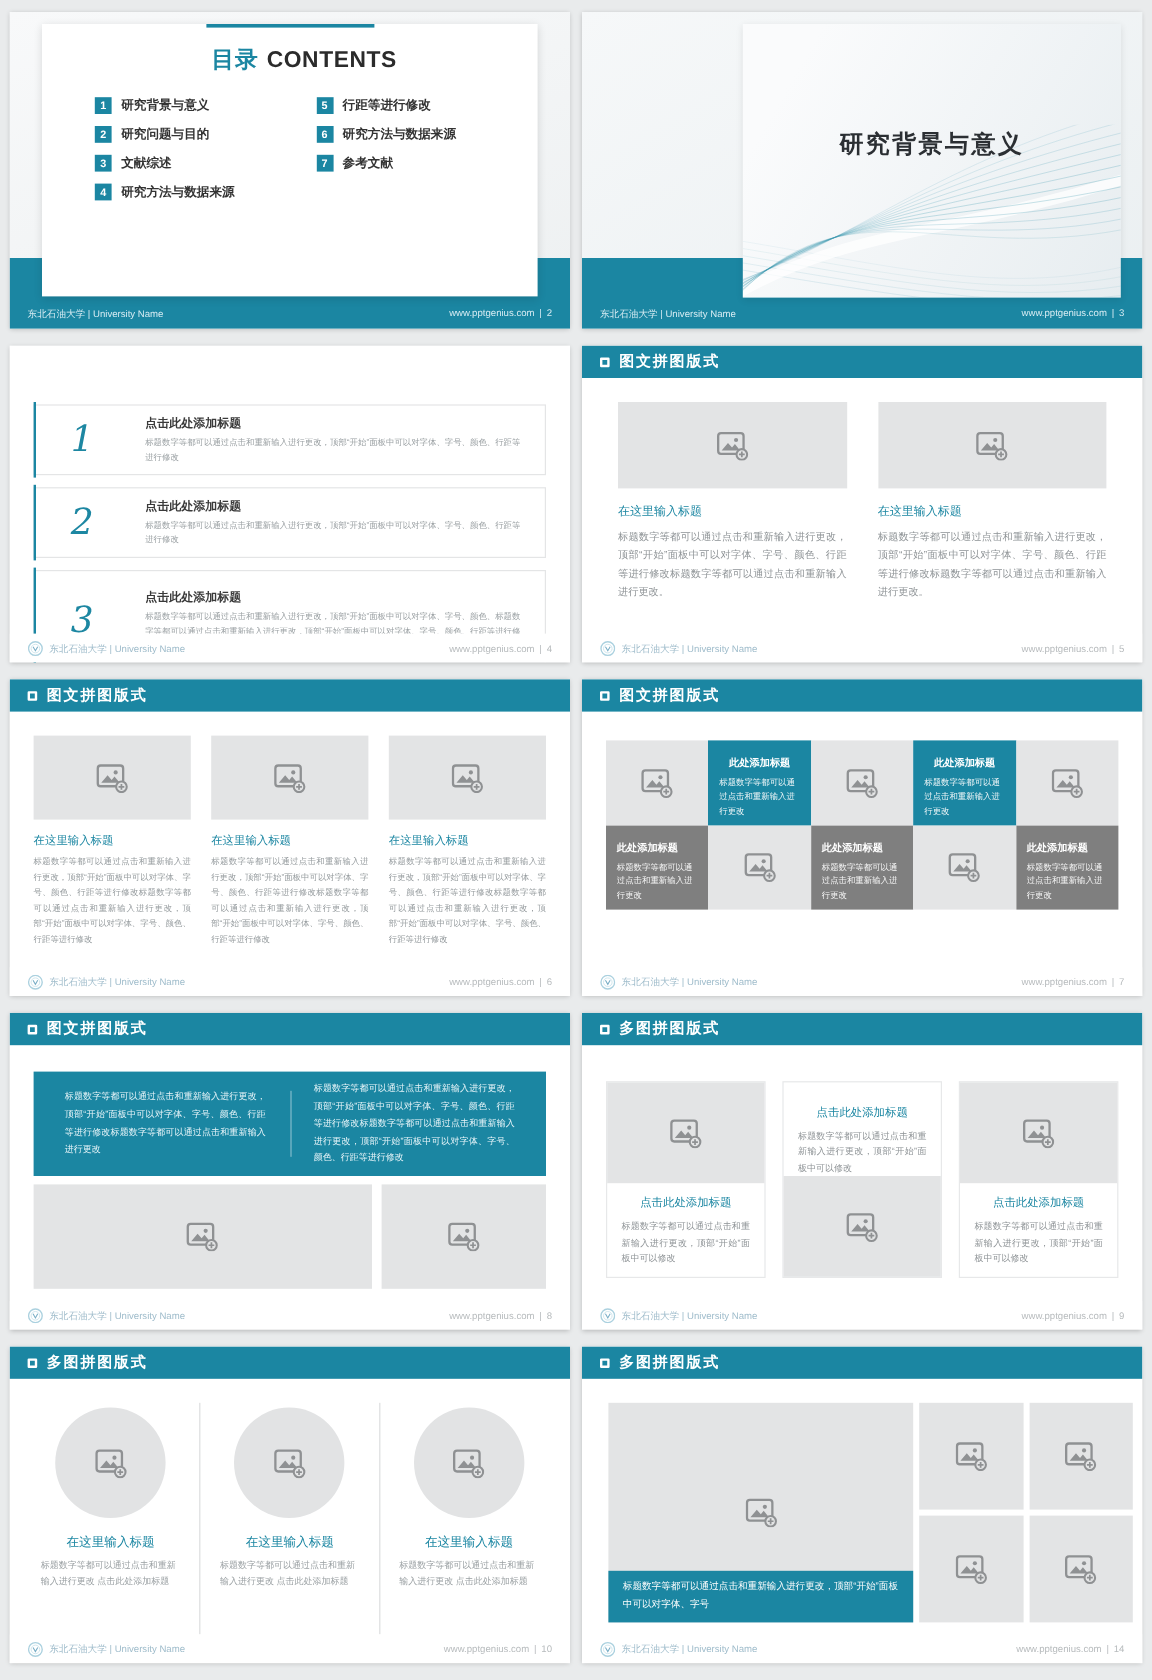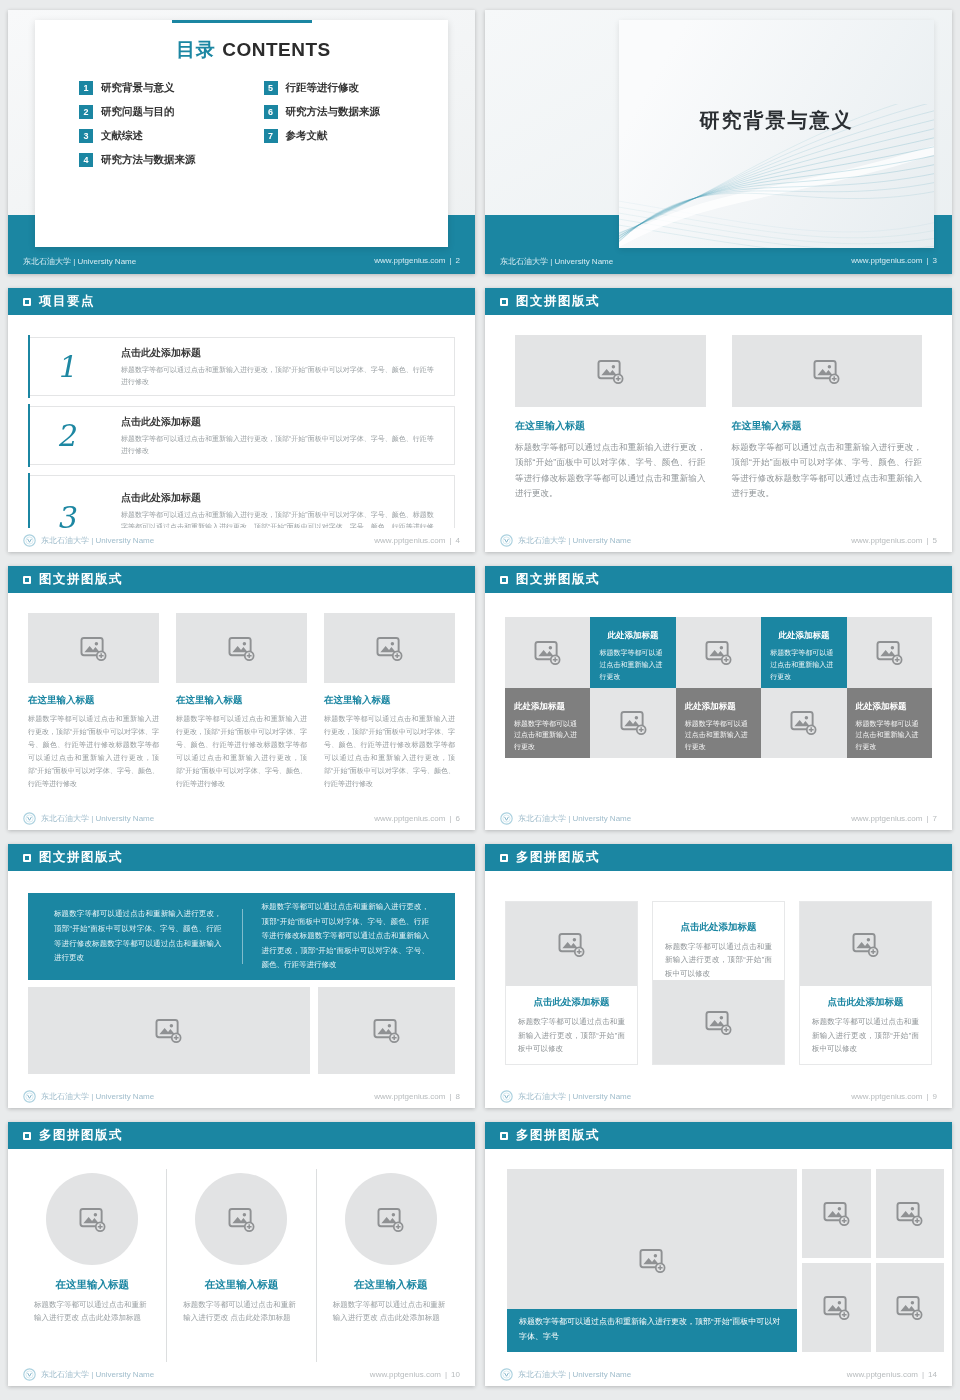--- a/index.html
+++ b/index.html
@@ -68,21 +68,21 @@
   .kp-row{position:relative;border:1px solid #e4e5e6;margin-bottom:10px;padding:8px 14px 8px 92px;}
   .kp-row.tall{padding-top:15px;padding-bottom:15px;}
   .kp-line{position:absolute;left:-1px;top:-3px;bottom:-3px;width:2px;background:var(--teal);}
   .kp-num{position:absolute;left:30px;top:50%;transform:translateY(-50%);font-family:"DejaVu Serif",serif;font-style:italic;font-size:30px;color:#1d87a2;line-height:1;}
   .kp-title{font-size:10px;font-weight:bold;color:#3a3a3a;margin-bottom:4px;}
   .kp-text{font-size:7px;color:#9aa0a3;line-height:1.65;}
   
   .p2{display:flex;gap:26px;padding:20px 30px 0;}
   .p2 .col{flex:1;}
   .p2 .imgbox{height:72px;}
-  .ct{color:var(--teal);font-weight:bold;}
+  .ct{color:var(--teal);font-weight:normal;}
   .p2 .ct{font-size:10px;margin:12px 0 7px;}
   .p2 .cx{font-size:8.5px;color:#8e9396;line-height:1.8;text-align:justify;}
   
   .p3{display:flex;gap:17px;padding:20px 20px 0;}
   .p3 .col{flex:1;}
   .p3 .imgbox{height:70px;}
   .p3 .ct{font-size:9.5px;margin:11px 0 6px;}
   .p3 .cx{font-size:7px;color:#949a9d;line-height:1.85;text-align:justify;}
   
   .mz{display:grid;grid-template-columns:repeat(5,1fr);grid-template-rows:1fr 1fr;margin:24px 20px 0;height:141px;}
@@ -110,21 +110,21 @@
   .m3 .cx{font-size:7.5px;color:#8e9396;line-height:1.8;text-align:justify;}
   
   .cc{display:flex;padding:20px 10px 0;height:100%;}
   .cc .col{flex:1;display:flex;flex-direction:column;align-items:center;padding:4px 16px 0;}
   .cc .col + .col{border-left:1px solid #dcdedf;}
   .circle{width:92px;height:92px;border-radius:50%;background:#e2e3e4;display:flex;align-items:center;justify-content:center;}
   .cc .ct{font-size:10.5px;margin-top:13px;}
   .cc .cx{font-size:7.5px;color:#9aa0a3;line-height:1.75;margin-top:6px;}
   
   .gl{display:flex;gap:5px;padding:20px 8px 0 22px;}
-  .gl-main{position:relative;width:290px;flex:none;height:183px;background:var(--ph-bg);display:flex;align-items:center;justify-content:center;}
+  .gl-main{position:relative;width:254px;flex:none;height:183px;background:var(--ph-bg);display:flex;align-items:center;justify-content:center;}
   .gl-cap{position:absolute;left:0;right:0;bottom:0;background:var(--teal);color:#fff;font-size:8px;line-height:1.85;padding:6px 12px 7px;}
   .gl-grid{flex:1;display:grid;grid-template-columns:1fr 1fr;grid-template-rows:1fr 1fr;gap:5px;height:183px;}
 </style>
 </head>
 <body>
 
 <svg width="0" height="0" style="position:absolute" aria-hidden="true">
   <symbol id="ic-img" viewBox="0 0 28 26">
     <rect x="1.5" y="2" width="22" height="18" rx="2.5" fill="none" stroke="#8f9193" stroke-width="2"></rect>
     <circle cx="17" cy="8" r="1.8" fill="#8f9193"></circle>
@@ -218,24 +218,20 @@
       </svg>
       <div class="part-title">研究背景与意义</div>
     </div>
     <div class="band-foot">
       <span>东北石油大学 | University Name</span>
       <span><span>www.pptgenius.com</span><span class="fsep">|</span><span>3</span></span>
     </div>
   </div>
 
   <div class="slide">
-    <div class="shead">
-      <span class="sq"></span>
-      <span class="t">项目要点</span>
-    </div>
     <div class="sbody">
       <div class="kp">
         <div class="kp-row">
           <span class="kp-line"></span>
           <span class="kp-num">1</span>
           <div class="kp-title">点击此处添加标题</div>
           <div class="kp-text">标题数字等都可以通过点击和重新输入进行更改，顶部“开始”面板中可以对字体、字号、颜色、行距等进行修改</div>
         </div>
         <div class="kp-row">
           <span class="kp-line"></span>

